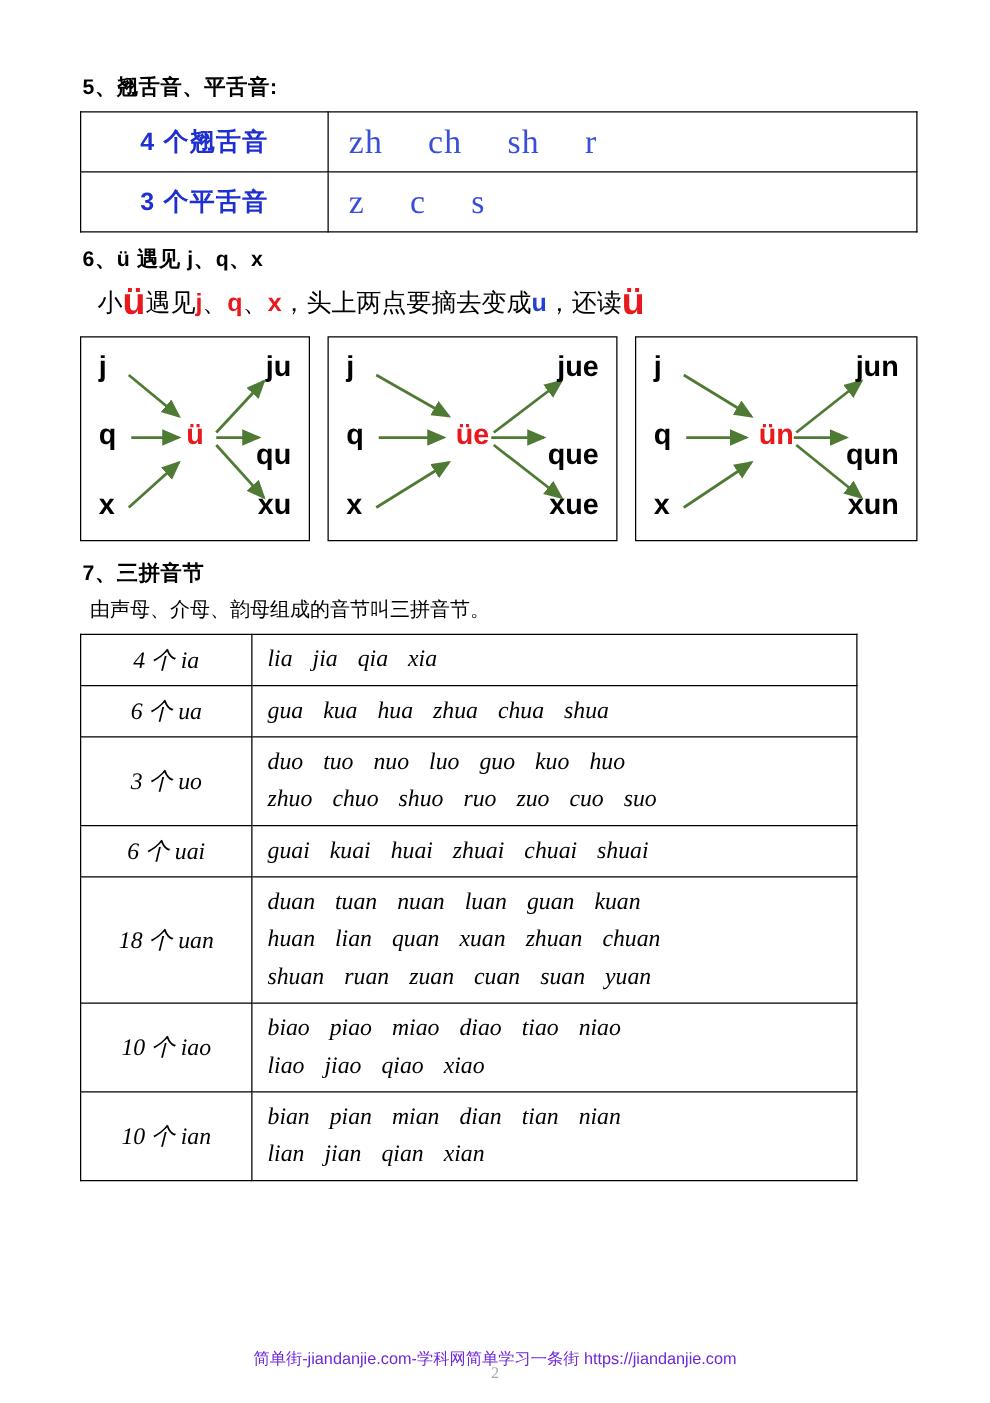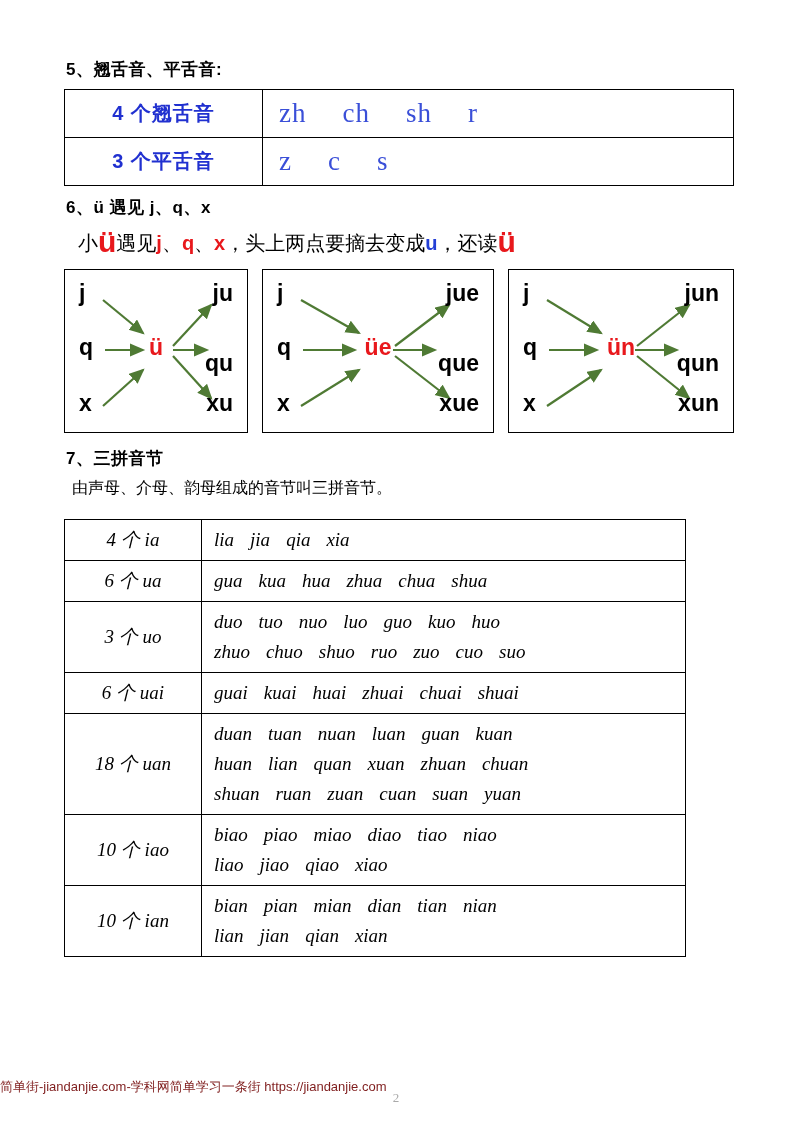--- a/index.html
+++ b/index.html
@@ -114,21 +114,21 @@
     top: 64px;
     transform: translateX(-50%);
     color: #e8181c;
   }
   .dbox svg { position: absolute; left: 0; top: 0; }
 
   
   .s7-note {
     font-family: Liberation Mono, monospace;
     font-size: 16px;
-    margin: 4px 0 20px 10px;
+    margin: 4px 0 8px 10px;
   }
   .tbl7 {
     border-collapse: collapse;
     width: 622px;
     margin-left: 2px;
     table-layout: fixed;
     font-style: italic;
   }
   .tbl7 td {
     border: 1.2px solid #000;
@@ -149,24 +149,24 @@
   }
   .tbl7 .vals .row { white-space: nowrap; }
   .tbl7 .vals .row span { display: inline-block; margin-right: 16px; }
 
   
   .footer {
     position: absolute;
     left: 0;
     right: 0;
     bottom: 26px;
-    text-align: left;
+    text-align: center;
     font-family: "Liberation Sans", sans-serif;
     font-size: 13px;
-    color: #7f1d1d;
+    color: #6d28d9;
   }
   .pagenum {
     position: absolute;
     left: 0; right: 0;
     bottom: 16px;
     text-align: center;
     font-size: 13px;
     color: #aaa;
   }
 </style>

